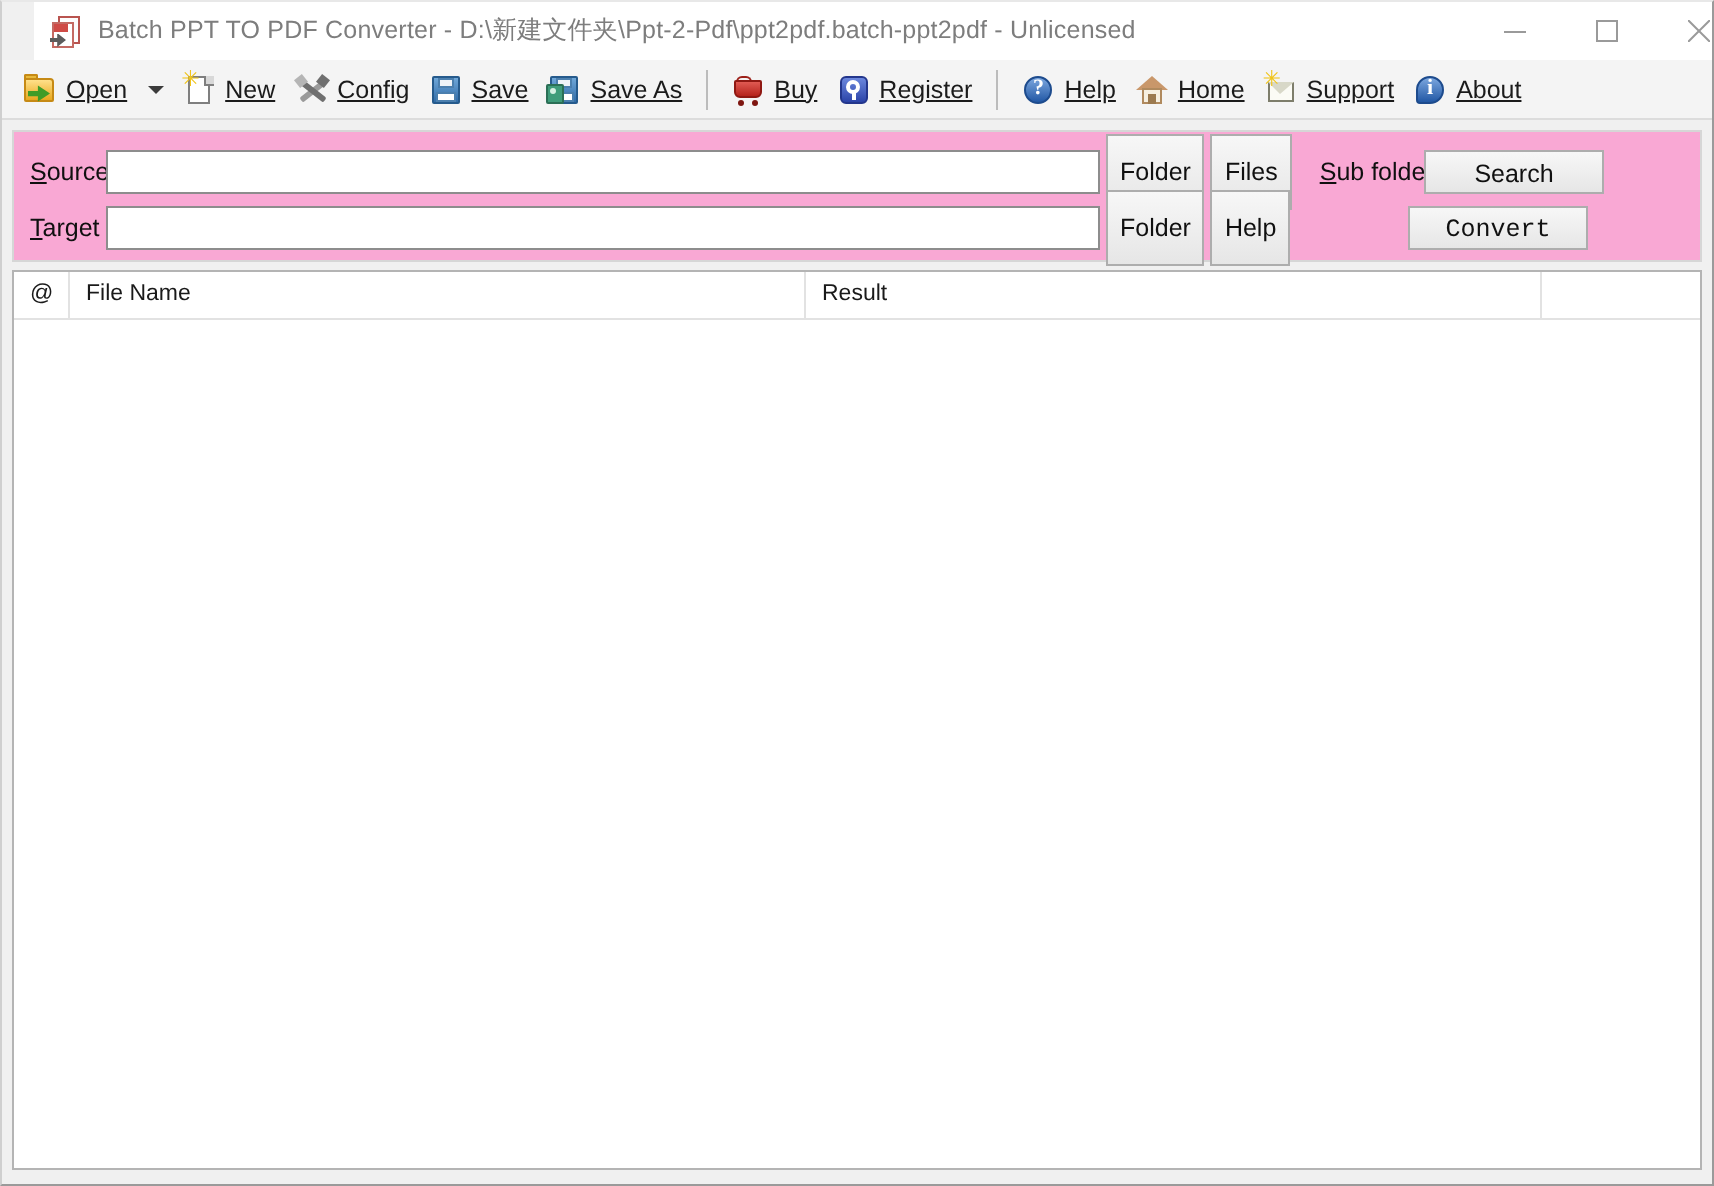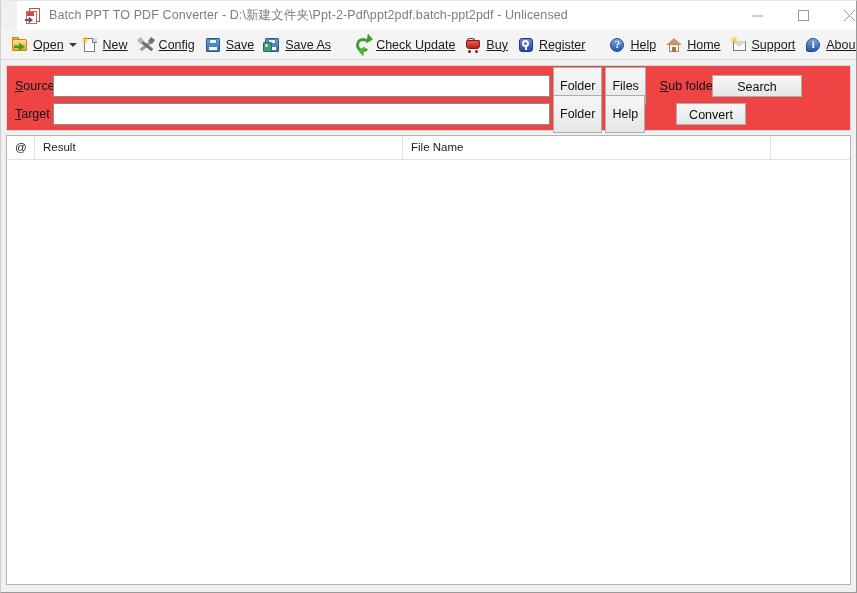--- a/index.html
+++ b/index.html
@@ -390,21 +390,21 @@
     border-right: 4px solid transparent;
     border-top: 4px solid #3b3b3b;
   }
 
   
   #form-panel {
     position: absolute;
     left: 5px; top: 64px;
     width: 845px;
     height: 66px;
-    background: #ef4444;
+    background: #f9a8d4;
     border: 1px solid #d6d6d6;
     box-sizing: border-box;
   }
   .form-row {
     position: absolute;
     left: 0;
     height: 22px;
     display: flex;
     align-items: center;
   }
@@ -476,22 +476,23 @@
     box-sizing: border-box;
   }
 
   #search-button {
     position: absolute;
     left: 705px; top: 9px;
     width: 90px;
   }
   #convert-button {
     position: absolute;
-    left: 669px; top: 37px;
-    width: 70px;
+    left: 697px; top: 37px;
+    width: 90px;
+    font-family: Liberation Mono, monospace;
   }
 
   
   #listview {
     position: absolute;
     left: 5px; top: 134px;
     width: 845px;
     height: 450px;
     background: #ffffff;
     border: 1px solid #b4b4b4;
@@ -641,28 +642,20 @@
           <span class="shutter"></span>
           <span class="label"></span>
         <span class="tag"></span>
           <span class="tag-dot"></span>
       </span>
       <span class="tb-label">Save As</span>
     </div>
 
     <div class="tb-sep"></div>
 
-    <div class="tb-item">
-      <span class="tb-icon ic-update">
-        <span class="ring"></span>
-          <span class="a1"></span>
-          <span class="a2"></span>
-      </span>
-      <span class="tb-label">Check Update</span>
-    </div>
 
     <div class="tb-item">
       <span class="tb-icon ic-buy">
         <span class="handle"></span>
           <span class="cart"></span>
           <span class="w1"></span>
           <span class="w2"></span>
       </span>
       <span class="tb-label">Buy</span>
     </div>
@@ -734,21 +727,21 @@
       <button class="mini-btn">Help</button>
     </div>
 
     <button class="wide-btn" id="search-button">Search</button>
     <button class="wide-btn" id="convert-button">Convert</button>
   </div>
 
   <div id="listview">
     <div id="list-header">
       <div class="col-head" id="col-at">@</div>
+      <div class="col-head" id="col-filename">File Name</div>
       <div class="col-head" id="col-result">Result</div>
-      <div class="col-head" id="col-filename">File Name</div>
       <div class="col-head" id="col-extra"></div>
     </div>
     <div id="list-body"></div>
   </div>
 
 
 </div>
 
 </body></html>

